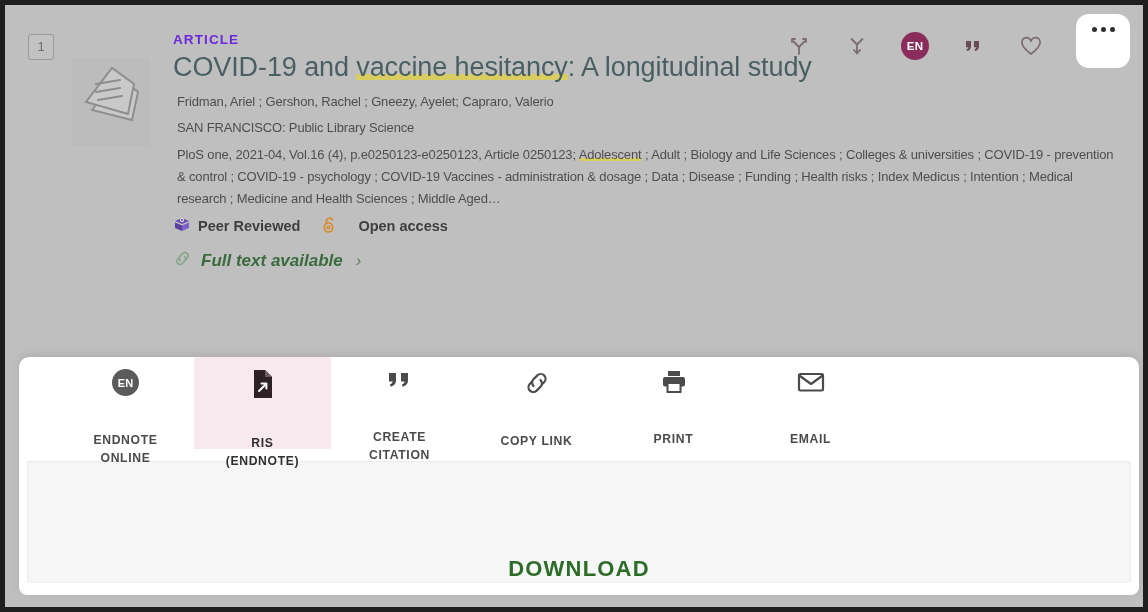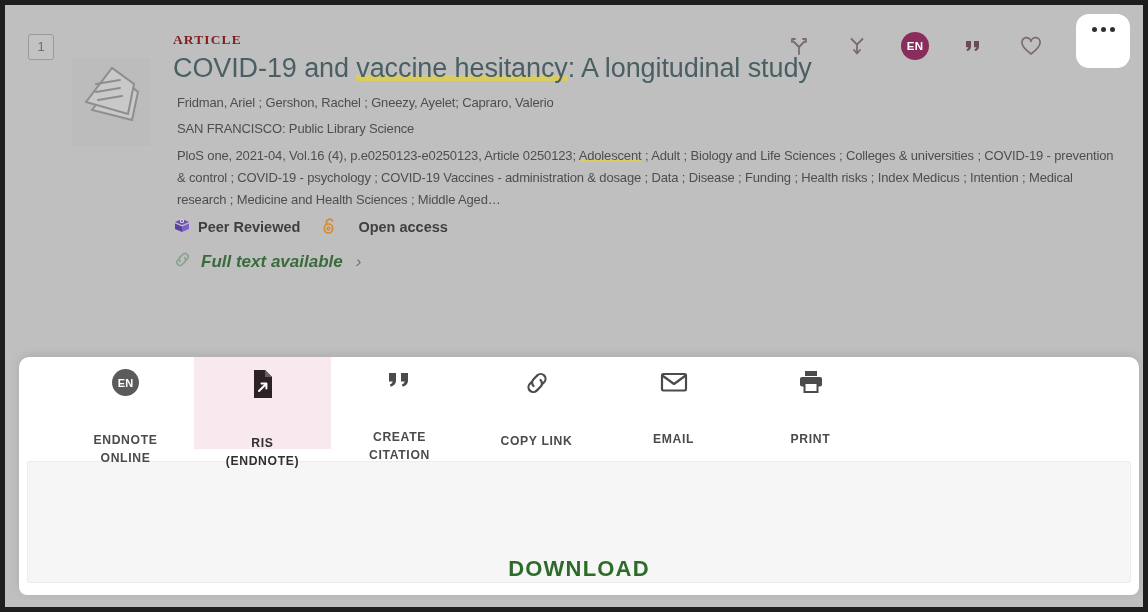--- a/index.html
+++ b/index.html
@@ -28,23 +28,22 @@
     background:#c2c2c2;
     color:#6f6f6f;font-size:13px;line-height:24px;text-align:center;
   }
   .thumb{
     position:absolute;left:62px;top:48px;width:78px;height:88px;
     background:#bcbcbc;
   }
   .thumb svg{display:block;}
   .rec-body{position:absolute;left:163px;top:22px;right:20px;}
   .kicker{
-    color:#7f1d1d;font-size:13.5px;letter-spacing:1.1px;font-weight:600;
+    color:#6d28d9;font-size:13.5px;letter-spacing:1.1px;font-weight:600;
     margin:0 0 5px 0;
-    font-family:Liberation Serif, serif;
   }
   .rec-title{
     font-size:27px;font-weight:400;color:#4a5f63;
     letter-spacing:-0.1px;margin:0 0 7px 0;line-height:1.18;
   }
   .rec-title .hl{
     background:linear-gradient(transparent 72%, #d9cd62 72%, #d9cd62 93%, transparent 93%);
   }
   .meta{
     color:#4e4e4e;font-size:13px;line-height:1.72;margin:4px;
@@ -276,39 +275,39 @@
               <path d="M10.5 17 a4.8 4.8 0 0 1 0 -6.8 l3.8 -3.8 a4.8 4.8 0 0 1 6.8 6.8 l-1.8 1.8"></path>
               <path d="M17.5 11 a4.8 4.8 0 0 1 0 6.8 l-3.8 3.8 a4.8 4.8 0 0 1 -6.8 -6.8 l1.8 -1.8"></path>
             </g>
           </svg>
         </div>
         <div class="tlabel">COPY LINK</div>
       </div>
 
       <div class="tab">
         <div class="ticon">
-          <svg width="30" height="24" viewBox="0 0 30 24">
-            <rect x="3" y="4" width="24" height="16.5" rx="1.4" fill="none" stroke="#4b4b4b" stroke-width="2.2"></rect>
-            <path d="M4 6 L15 14 L26 6" fill="none" stroke="#4b4b4b" stroke-width="2.2" stroke-linecap="round" stroke-linejoin="round"></path>
-          </svg>
-        </div>
-        <div class="tlabel">EMAIL</div>
-      </div>
-
-      <div class="tab">
-        <div class="ticon">
           <svg width="28" height="26" viewBox="0 0 28 26">
             <rect x="8" y="2" width="12" height="5" fill="#4b4b4b"></rect>
             <rect x="3" y="8" width="22" height="9.5" rx="2" fill="#4b4b4b"></rect>
             <rect x="7.5" y="14" width="13" height="9" fill="#ffffff" stroke="#4b4b4b" stroke-width="2"></rect>
           </svg>
         </div>
         <div class="tlabel">PRINT</div>
       </div>
 
+      <div class="tab">
+        <div class="ticon">
+          <svg width="30" height="24" viewBox="0 0 30 24">
+            <rect x="3" y="4" width="24" height="16.5" rx="1.4" fill="none" stroke="#4b4b4b" stroke-width="2.2"></rect>
+            <path d="M4 6 L15 14 L26 6" fill="none" stroke="#4b4b4b" stroke-width="2.2" stroke-linecap="round" stroke-linejoin="round"></path>
+          </svg>
+        </div>
+        <div class="tlabel">EMAIL</div>
+      </div>
+
     </div>
 
     <div class="content-area">
       <div class="download">DOWNLOAD</div>
     </div>
   </div>
 
 </div>
 
 </body></html>

